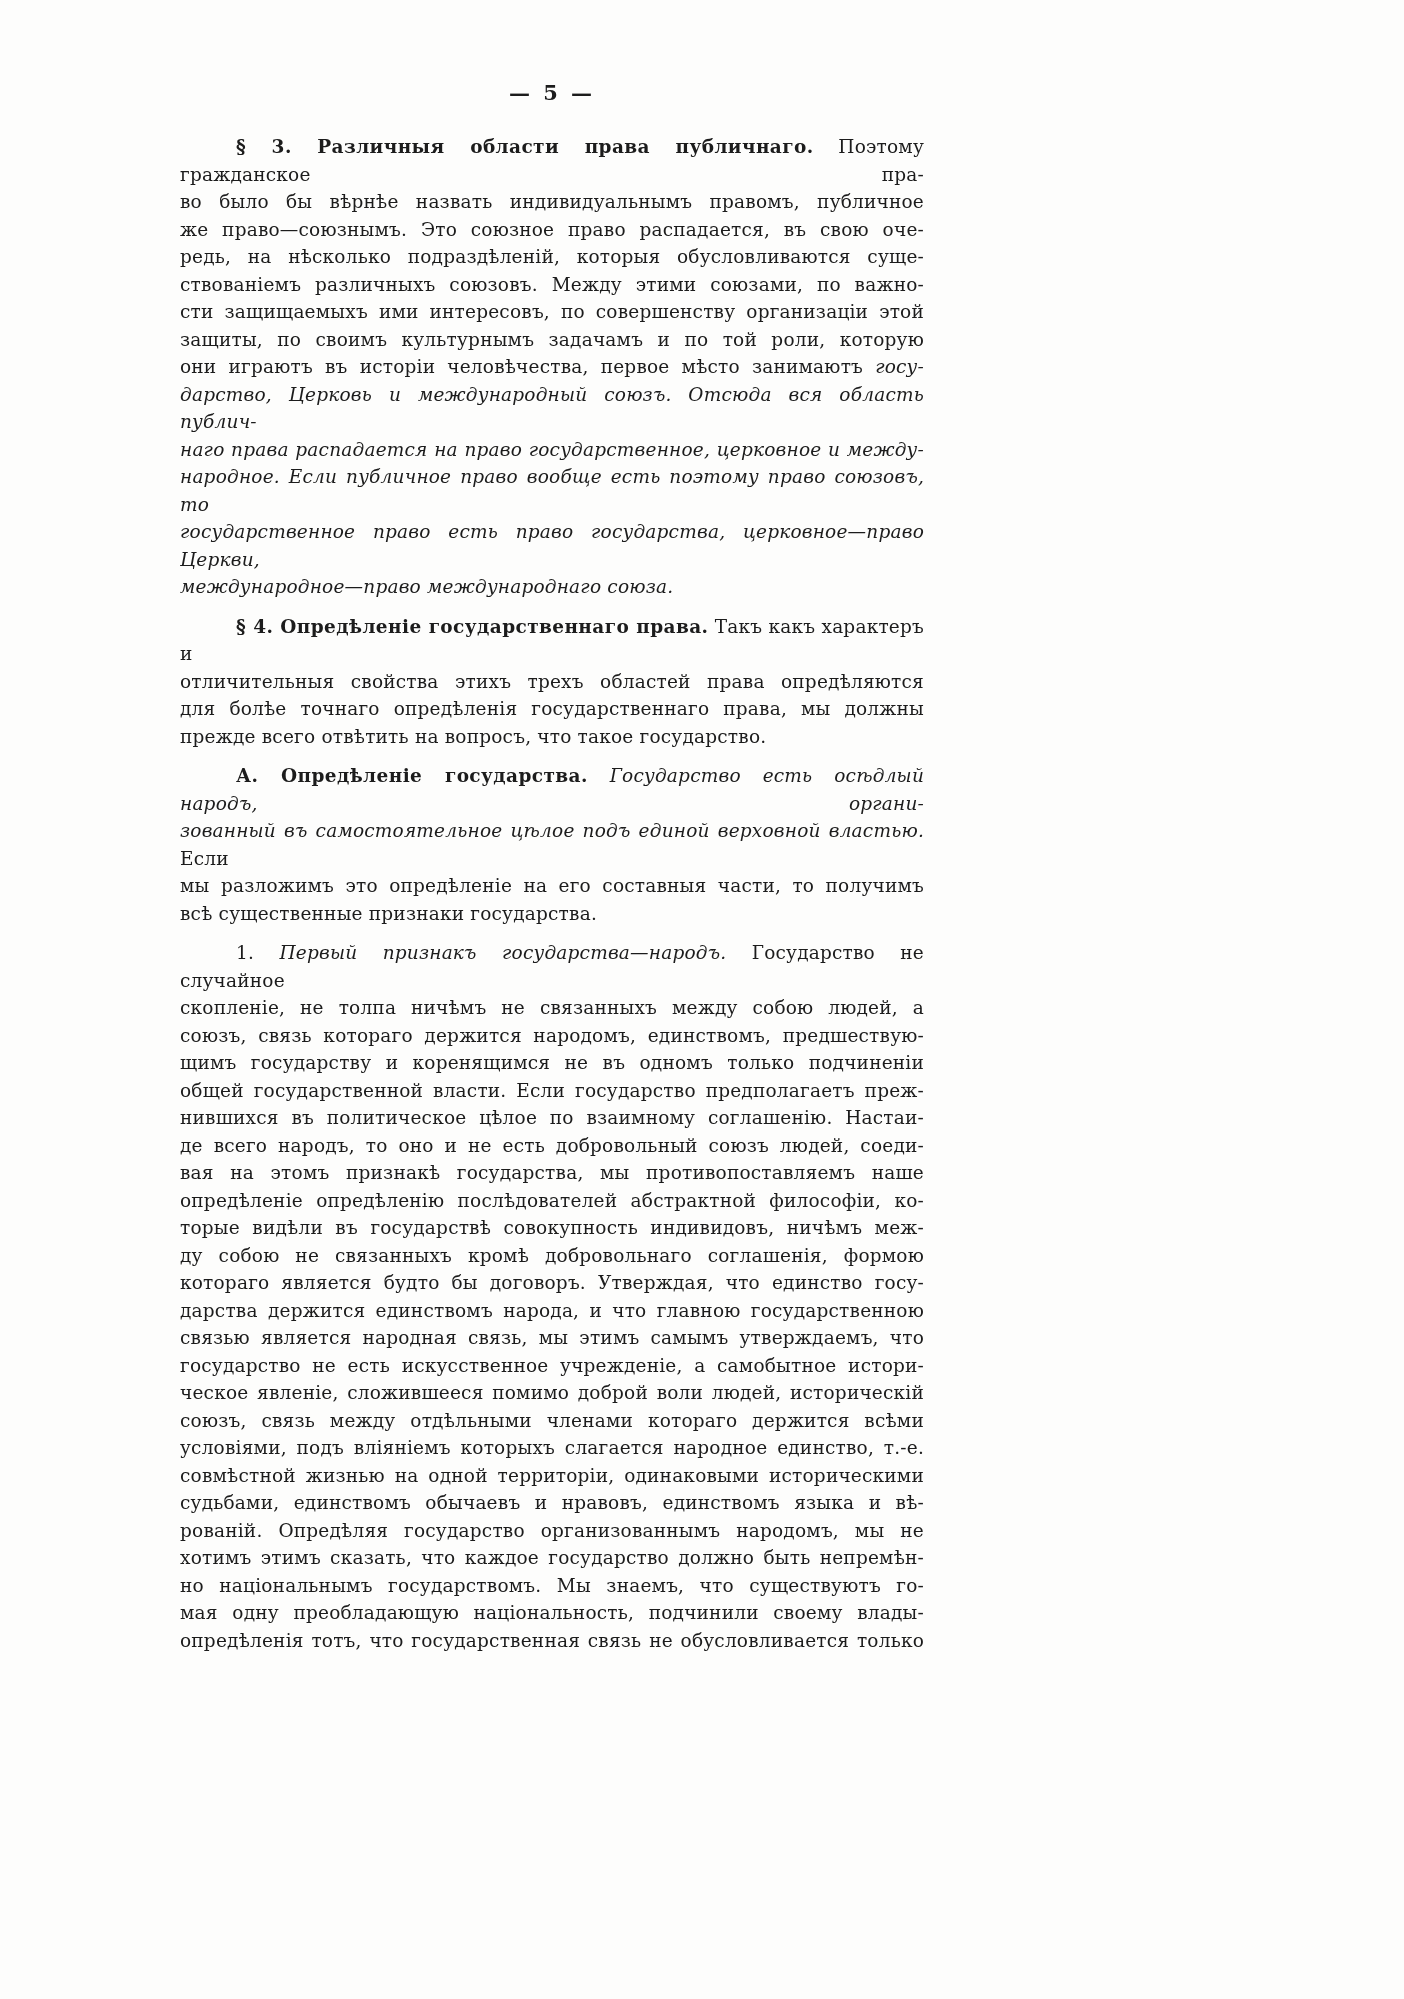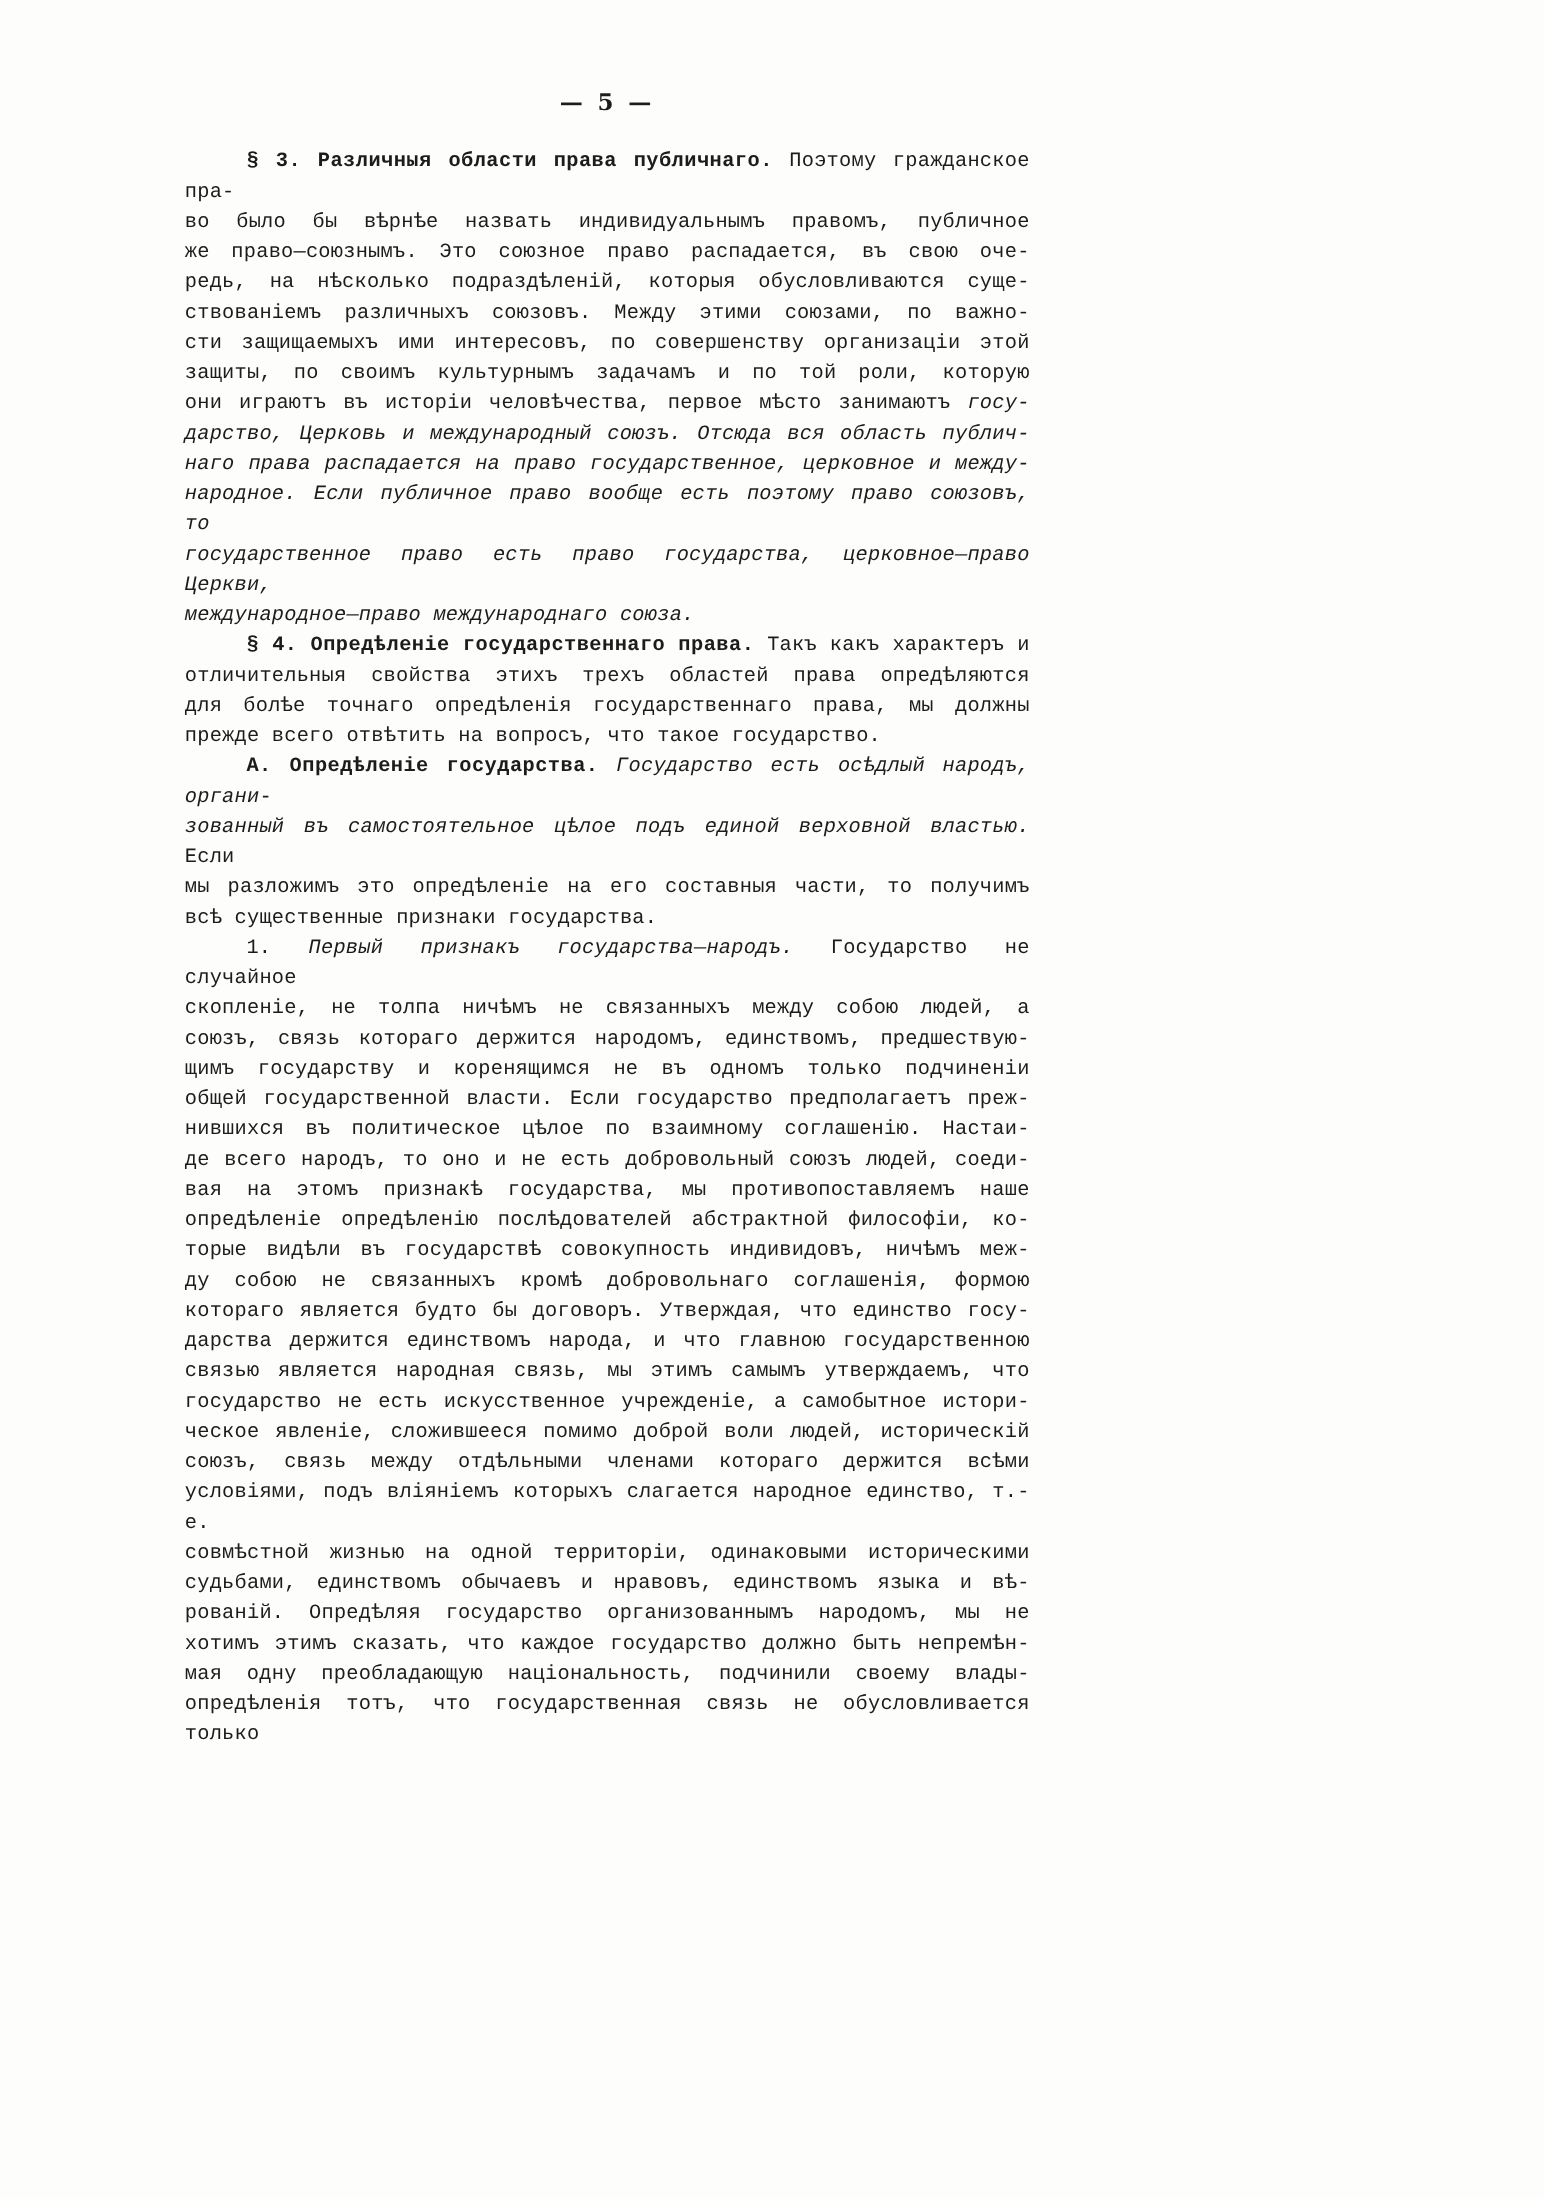--- a/index.html
+++ b/index.html
@@ -24,21 +24,21 @@
     font-weight: bold;
     letter-spacing: 3px;
     margin-bottom: 28px;
     color: var(--ink, #1c1c1c);
   }
   .text-block {
     font-size: 18.5px;
     line-height: 27.5px;
     letter-spacing: 0.2px;
   }
-  .paragraph { margin: 0; padding: 0; font-family: Liberation Mono, monospace; }
+  .paragraph { margin: 12px; padding: 0; }
   .line {
     text-align: justify;
     text-align-last: justify;
     -moz-text-align-last: justify;
     white-space: normal;
   }
   .line.last {
     text-align-last: left;
     -moz-text-align-last: left;
   }
@@ -96,17 +96,18 @@
         <div class="line"><span class="seg-normal">дарства держится единствомъ народа, и что главною государственною</span></div>
         <div class="line"><span class="seg-normal">связью является народная связь, мы этимъ самымъ утверждаемъ, что</span></div>
         <div class="line"><span class="seg-normal">государство не есть искусственное учрежденіе, а самобытное истори-</span></div>
         <div class="line"><span class="seg-normal">ческое явленіе, сложившееся помимо доброй воли людей, историческій</span></div>
         <div class="line"><span class="seg-normal">союзъ, связь между отдѣльными членами котораго держится всѣми</span></div>
         <div class="line"><span class="seg-normal">условіями, подъ вліяніемъ которыхъ слагается народное единство, т.-е.</span></div>
         <div class="line"><span class="seg-normal">совмѣстной жизнью на одной территоріи, одинаковыми историческими</span></div>
         <div class="line"><span class="seg-normal">судьбами, единствомъ обычаевъ и нравовъ, единствомъ языка и вѣ-</span></div>
         <div class="line"><span class="seg-normal">рованій. Опредѣляя государство организованнымъ народомъ, мы не</span></div>
         <div class="line"><span class="seg-normal">хотимъ этимъ сказать, что каждое государство должно быть непремѣн-</span></div>
+        <div class="line"><span class="seg-normal">но національнымъ государствомъ. Мы знаемъ, что существуютъ го-</span></div>
         <div class="line"><span class="seg-normal">мая одну преобладающую національность, подчинили своему влады-</span></div>
         <div class="line"><span class="seg-normal">опредѣленія тотъ, что государственная связь не обусловливается только</span></div>
       </div>
     </div>
 </div>
 
 </body></html>

